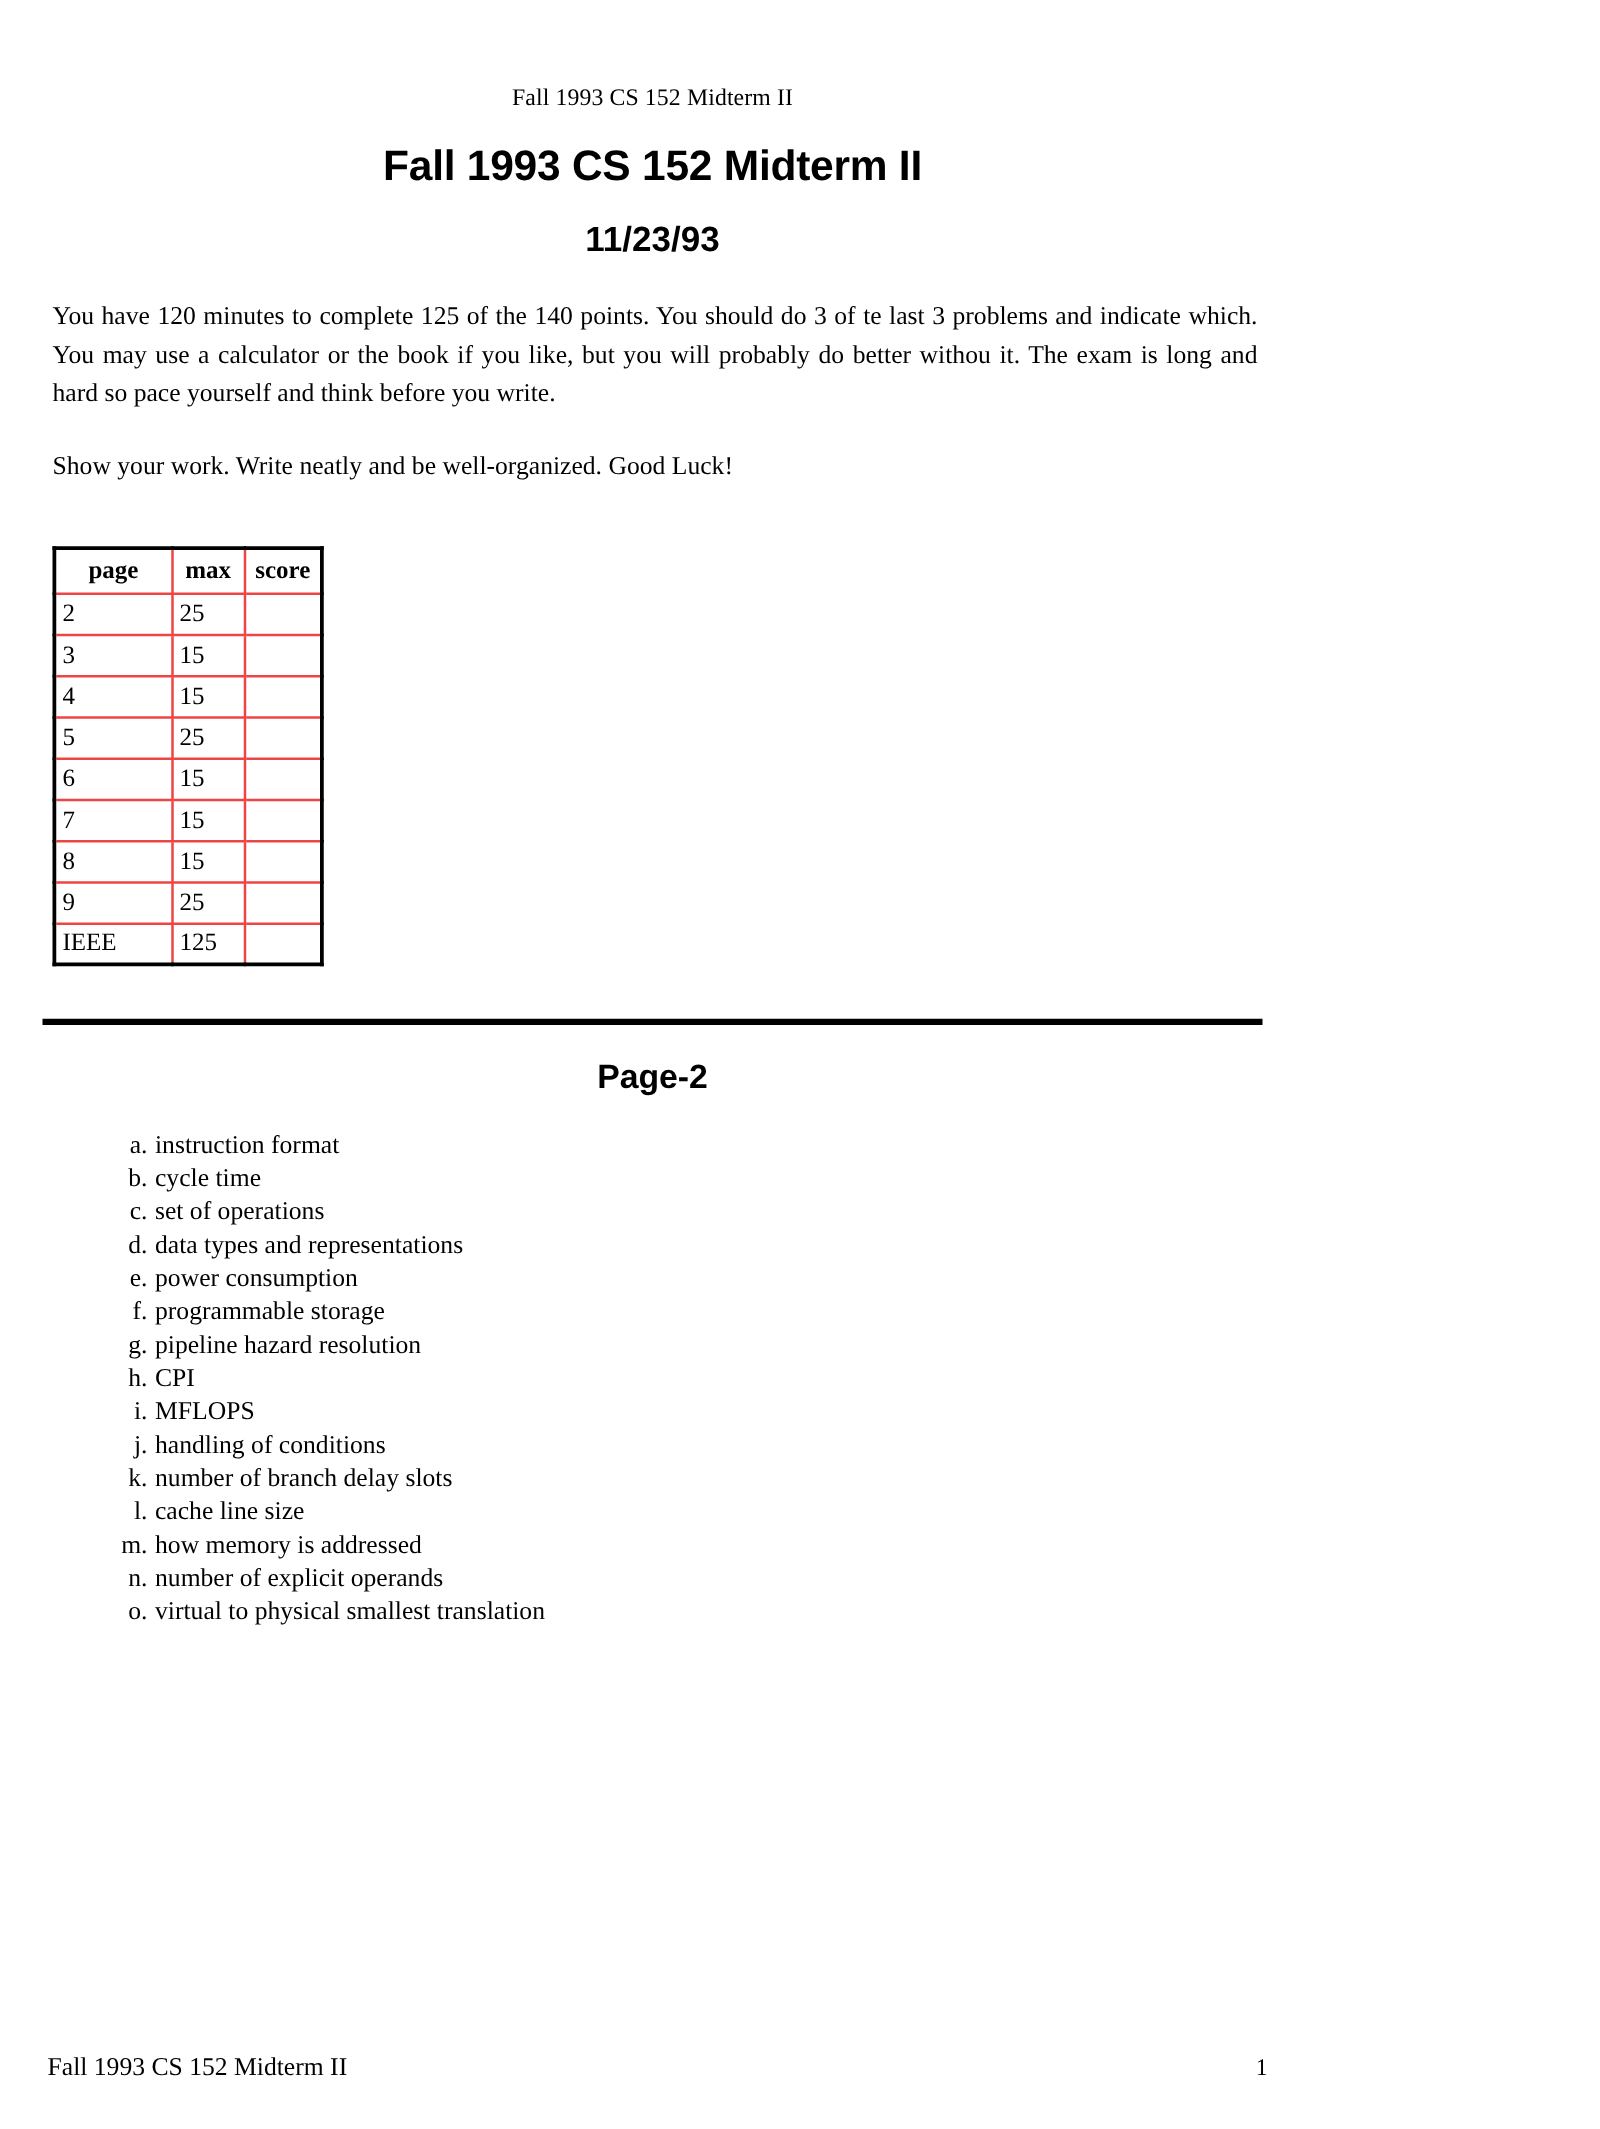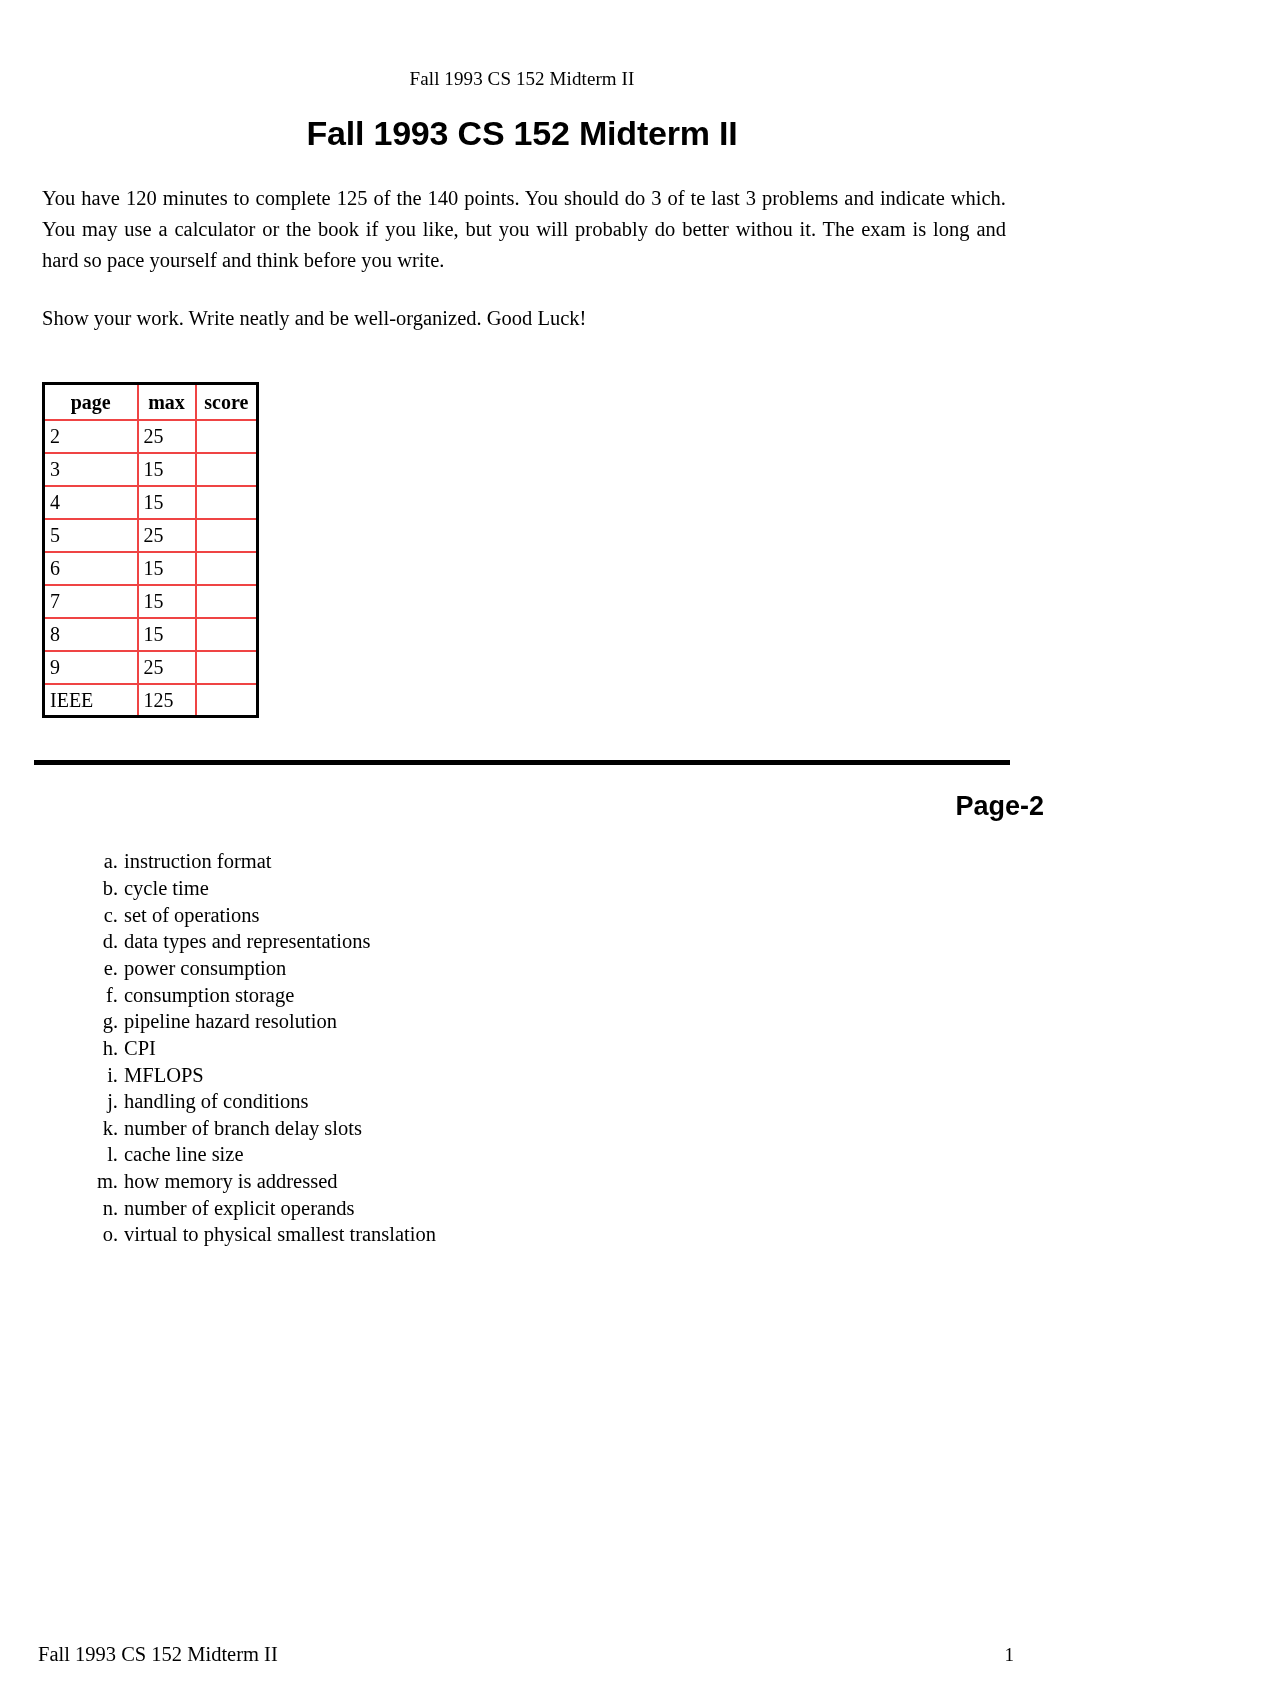--- a/index.html
+++ b/index.html
@@ -109,21 +109,21 @@
   .rule {
     margin: 42px auto 0 auto;
     width: 976px;
     border: 0;
     border-top: 5px solid #000;
     height: 0;
   }
 
   
   .section-heading {
-    text-align: right;
+    text-align: center;
     font-family: "Liberation Sans", "DejaVu Sans", sans-serif;
     font-weight: bold;
     font-size: 27px;
     margin-top: 26px;
   }
 
   
   .question {
     font-size: 20.5px;
     line-height: 1.5;
@@ -183,20 +183,21 @@
 </style>
 </head>
 <body>
 
 <div class="page">
 
   <div class="running-header">Fall 1993 CS 152 Midterm II</div>
 
   <h1 class="doc-title">Fall 1993 CS 152 Midterm II</h1>
 
+  <h2 class="doc-date">11/23/93</h2>
 
   <div class="content">
 
     <p class="intro">You have 120 minutes to complete 125 of the 140 points. You should do 3 of te last 3 problems and indicate which. You may use a calculator or the book if you like, but you will probably do better withou it. The exam is long and hard so pace yourself and think before you write.</p>
 
     <p class="showwork">Show your work. Write neatly and be well-organized. Good Luck!</p>
 
     <div class="score-table-wrap">
       <table class="score-table">
         <colgroup>
@@ -286,21 +287,21 @@
       <li>
         <span class="marker">d.</span>
         <span class="item-text">data types and representations</span>
       </li>
       <li>
         <span class="marker">e.</span>
         <span class="item-text">power consumption</span>
       </li>
       <li>
         <span class="marker">f.</span>
-        <span class="item-text">consumption storage</span>
+        <span class="item-text">programmable storage</span>
       </li>
       <li>
         <span class="marker">g.</span>
         <span class="item-text">pipeline hazard resolution</span>
       </li>
       <li>
         <span class="marker">h.</span>
         <span class="item-text">CPI</span>
       </li>
       <li>

